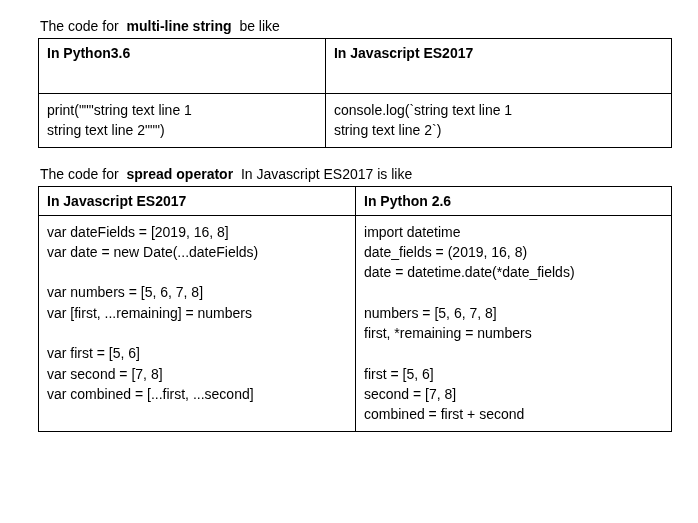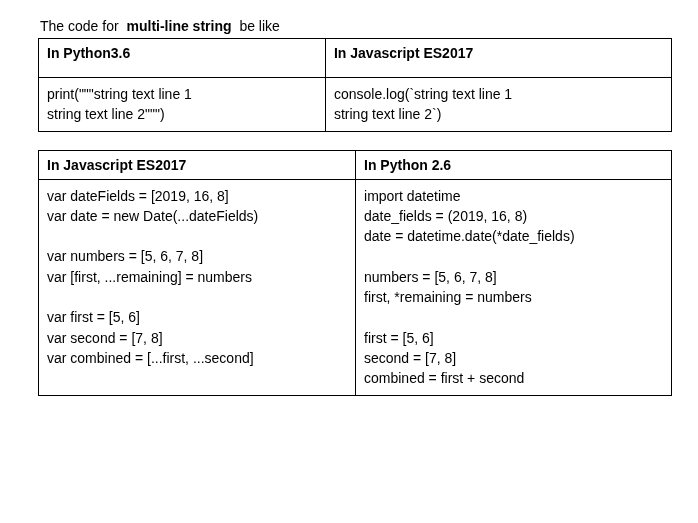--- a/index.html
+++ b/index.html
@@ -36,21 +36,21 @@
     }
     th {
       font-weight: bold;
     }
     td {
       font-family: Arial, Helvetica, sans-serif;
       white-space: pre-wrap;
       line-height: 1.45;
     }
     .header-row th {
-      padding-bottom: 16px;
+      padding-bottom: 32px;
     }
   </style>
 </head>
 <body>
 
 <div>
   <p class="intro">
     <span>The code for </span><span class="bold">multi-line string</span><span> be like</span>
   </p>
   <table>
@@ -63,20 +63,23 @@
       <td>print("""string text line 1
 string text line 2""")</td>
       <td>console.log(`string text line 1
 string text line 2`)</td>
     </tr>
   </tbody>
     </table>
 </div>
 
 <div>
+  <p class="intro">
+    <span>The code for </span><span class="bold">spread operator</span><span> In Javascript ES2017  is like</span>
+  </p>
   <table>
     <tbody>
         <tr>
       <th>In Javascript ES2017</th>
       <th>In Python 2.6</th>
     </tr>
     <tr>
       <td>var dateFields = [2019, 16, 8]
 var date = new Date(...dateFields)
 

